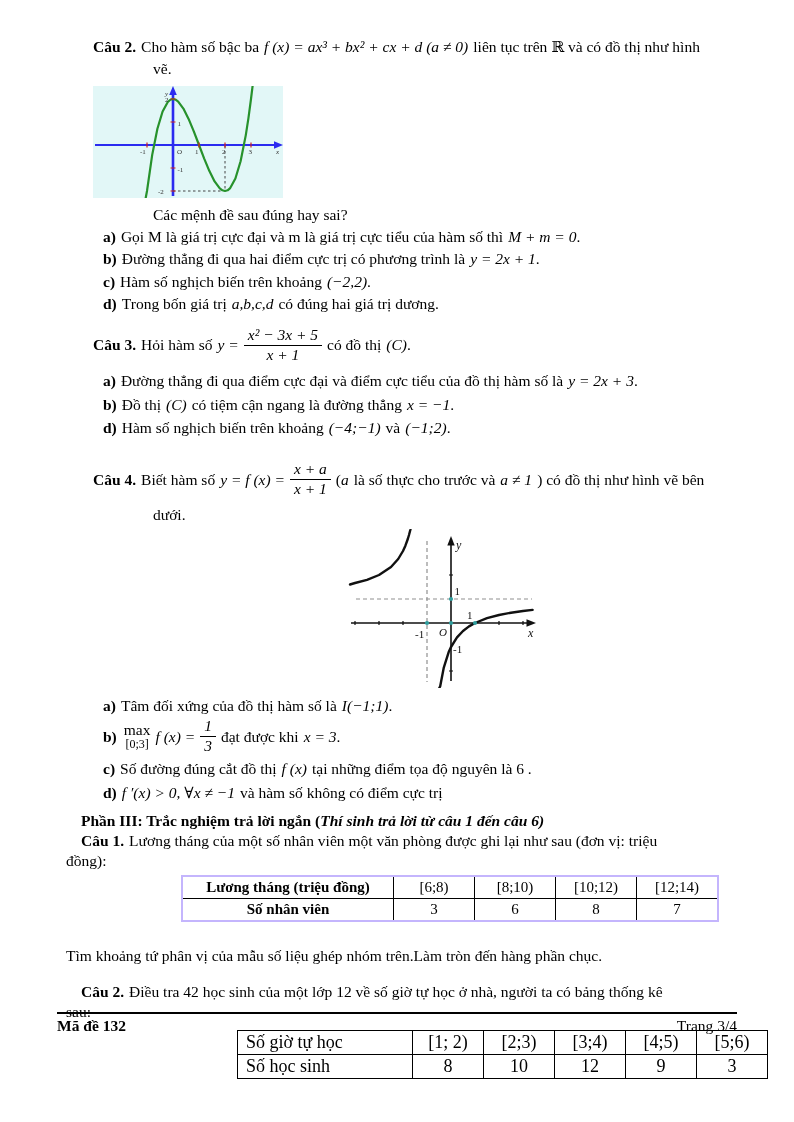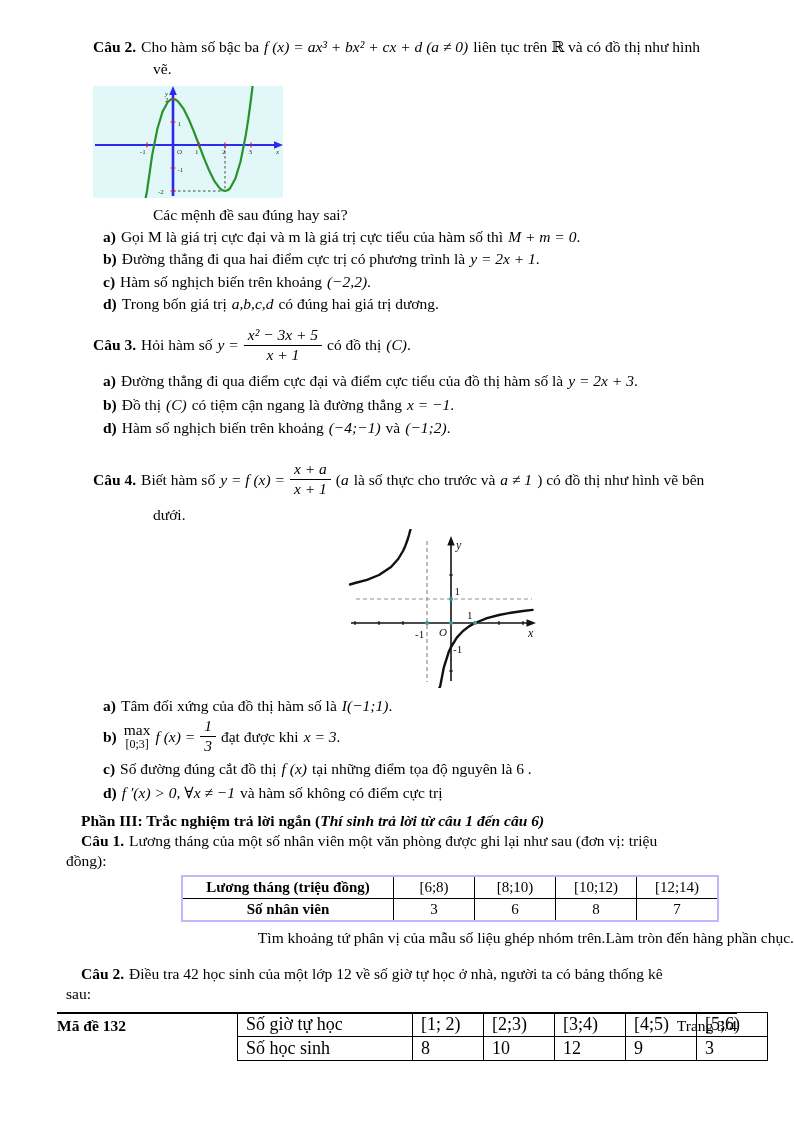--- a/index.html
+++ b/index.html
@@ -34,22 +34,22 @@
   .heading3 .it{font-style:italic;}
   .p3line{line-height:20px;}
   table{border-collapse:collapse;}
   .t1{margin:4px 0 0 163px;border:2px solid #c4b5fd;}
   .t1 td{border:1px solid #000;height:21px;text-align:center;padding:0 6px;font-size:15px;}
   .t1 .c0{font-weight:bold;width:198px;}
   .t1 .cd{width:68px;}
   .t2{margin:8px 0 0 219px;}
   .t2 td{border:1px solid #000;height:23px;padding:0 8px;font-size:18px;}
   .t2 .c0{width:158px;text-align:left;}
-  .t2 .cd{width:54px;text-align:left;}
-  .note{line-height:21px;margin-top:5px;text-align:right;}
+  .t2 .cd{width:54px;text-align:center;}
+  .note{line-height:21px;margin-top:23px;}
   .footer{position:absolute;left:57px;right:57px;top:1012px;border-top:2px solid #000;
           padding-top:3px;display:flex;justify-content:space-between;}
   .footer .fl{font-weight:bold;}
   svg text{font-family:"Liberation Serif","DejaVu Serif",serif;}
 </style>
 </head>
 <body>
 
 <div class="page">
 

